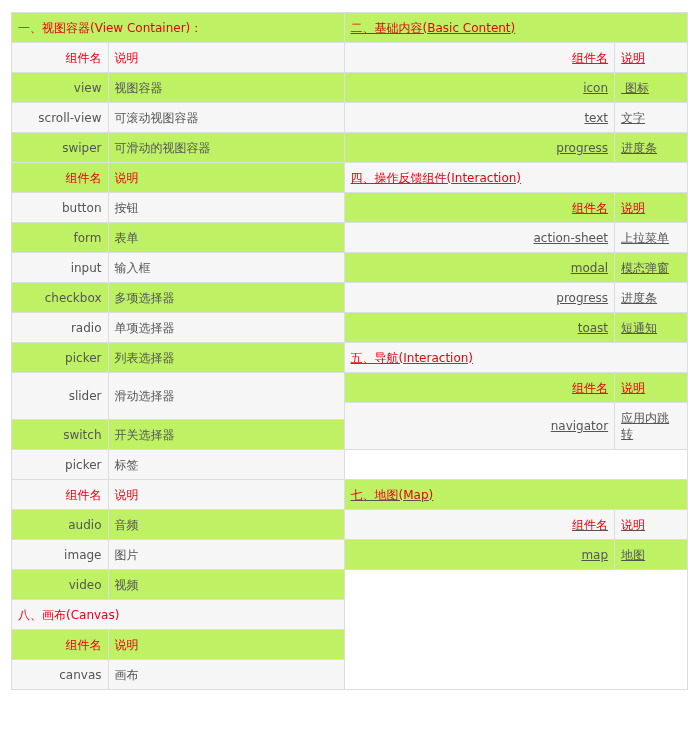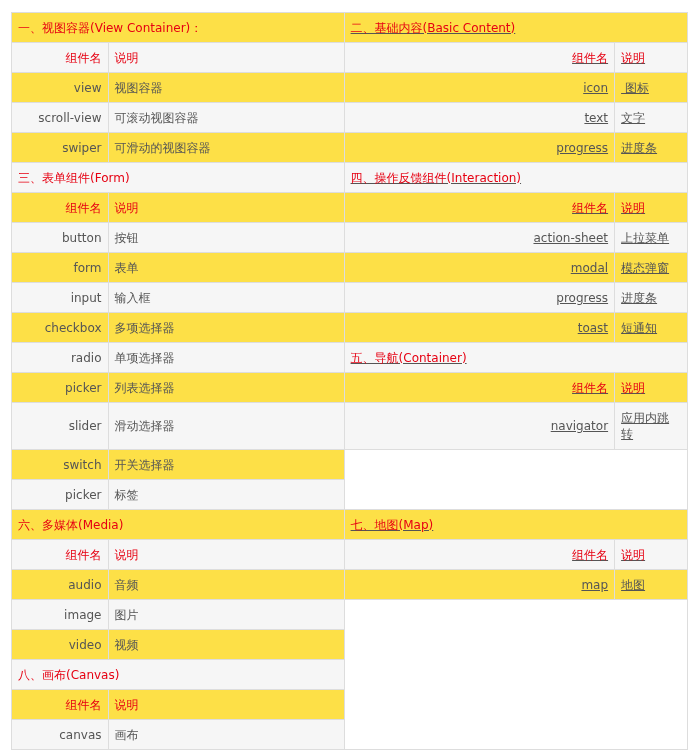--- a/index.html
+++ b/index.html
@@ -13,21 +13,21 @@
   table.inner td { height:29px; padding:0 6px; border-bottom:1px solid #dddddd; vertical-align:middle;
                    line-height:16px; white-space:nowrap; overflow:hidden; }
   table.inner td.tall { height:46px; }
   table.inner td.c1 { border-right:1px solid #dddddd;text-align:right; }
   table.inner td.wrap { white-space:normal; }
   .left table.inner col.c1w { width:96px; }
   .right table.inner col.c1w { width:270px; }
   .title td { color:#e60012; }
   .head td { color:#e60012; }
   tr.g td { background:#f6f6f6; }
-  tr.w td { background:#fde047; }
+  tr.w td { background:#bef264; }
 </style>
 </head>
 <body>
 
 <table class="outer">
 <tbody>
 <tr>
 
   <td class="ocell left">
     <table class="inner">
@@ -56,23 +56,20 @@
                 <td>可滑动的视图容器</td>
               </tr>
     </tbody>
           </table>
     <table class="inner">
       <colgroup>
               <col class="c1w">
               <col>
             </colgroup>
       <tbody>
-              <tr class="g title">
-                <td colspan="2">三、表单组件(Form)</td>
-              </tr>
       <tr class="w head">
                 <td class="c1">组件名</td>
                 <td>说明</td>
               </tr>
       <tr class="g">
                 <td class="c1">button</td>
                 <td>按钮</td>
               </tr>
       <tr class="w">
                 <td class="c1">form</td>
@@ -169,21 +166,21 @@
               </tr>
     </tbody>
           </table>
     <table class="inner">
       <colgroup>
               <col class="c1w">
               <col>
             </colgroup>
       <tbody>
               <tr class="g title">
-                <td colspan="2">五、导航(Container)</td>
+                <td colspan="2">五、导航(Interaction)</td>
               </tr>
       <tr class="w head">
                 <td class="c1">组件名</td>
                 <td>说明</td>
               </tr>
       <tr class="g">
                 <td class="c1 tall">navigator</td>
                 <td class="tall wrap">应用内跳转</td>
               </tr>
     </tbody>
@@ -192,23 +189,20 @@
 </tr>
 <tr>
 
   <td class="ocell left">
     <table class="inner">
       <colgroup>
               <col class="c1w">
               <col>
             </colgroup>
       <tbody>
-              <tr class="w title">
-                <td colspan="2">六、多媒体(Media)</td>
-              </tr>
       <tr class="g head">
                 <td class="c1">组件名</td>
                 <td>说明</td>
               </tr>
       <tr class="w">
                 <td class="c1">audio</td>
                 <td>音频</td>
               </tr>
       <tr class="g">
                 <td class="c1">image</td>

